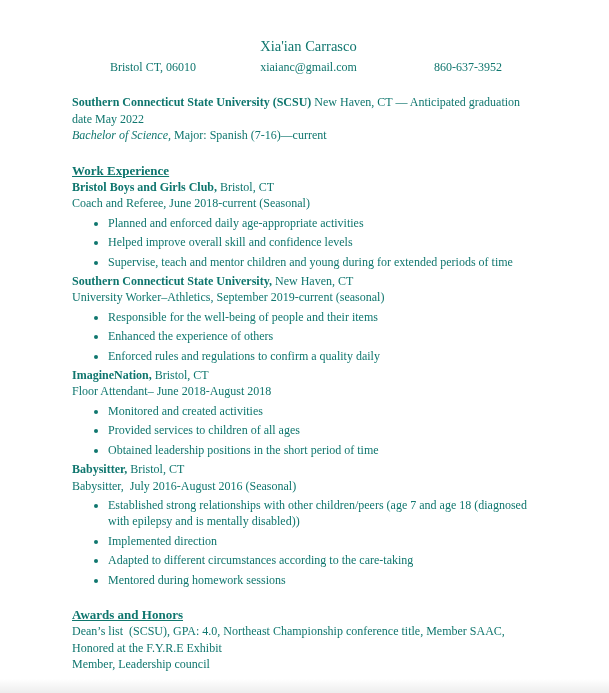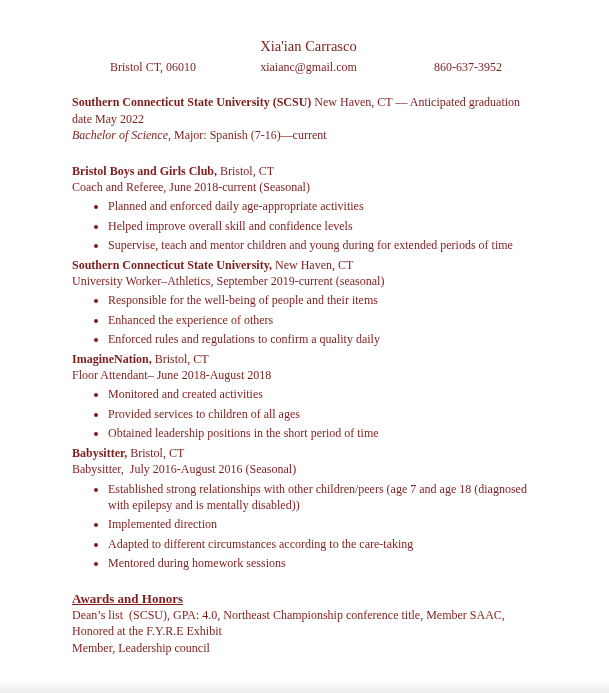--- a/index.html
+++ b/index.html
@@ -9,21 +9,21 @@
   }
   .page {
     position: relative;
     width: 609px;
     height: 693px;
     background: #ffffff;
     overflow: hidden;
     font-family: "Liberation Serif", "DejaVu Serif", serif;
     font-size: 12px;
     line-height: 16.4px;
-    color: #7f1d1d;
+    color: #0f766e;
   }
   .content {
     position: absolute;
     left: 72px;
     top: 36px;
     width: 473px;
   }
   .name {
     text-align: center;
     font-size: 14.5px;
@@ -79,20 +79,21 @@
         <span class="phone">860-637-3952</span>
       </div>
     </header>
 
     <section class="section">
       <p class="line"><b>Southern Connecticut State University (SCSU)</b><span> New Haven, CT — Anticipated graduation</span><br><span>date May 2022</span></p>
       <p class="line"><i>Bachelor of Science,</i><span> Major: Spanish (7-16)—current</span></p>
     </section>
 
     <section class="section">
+      <h2 class="heading"><span class="hd">Work Experience</span></h2>
 
       <div class="job">
         <p class="line"><b>Bristol Boys and Girls Club,</b><span> Bristol, CT</span></p>
         <p class="line pre">Coach and Referee, June 2018-current (Seasonal)</p>
         <ul class="bullets">
           <li>Planned and enforced daily age-appropriate activities</li>
           <li>Helped improve overall skill and confidence levels</li>
           <li>Supervise, teach and mentor children and young during for extended periods of time</li>
         </ul>
       </div>

